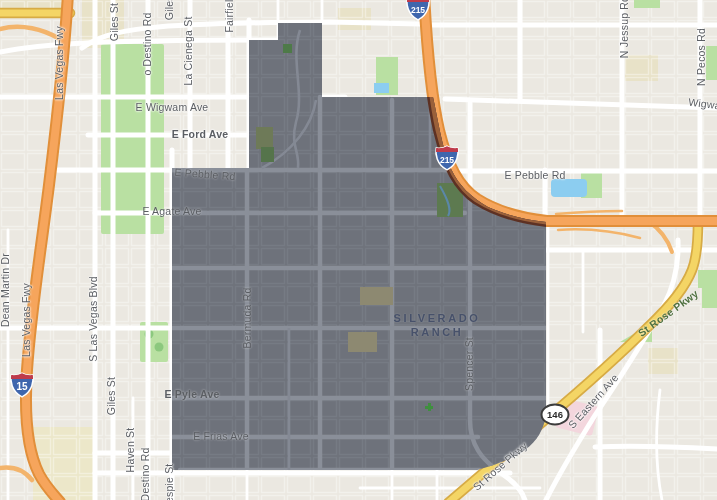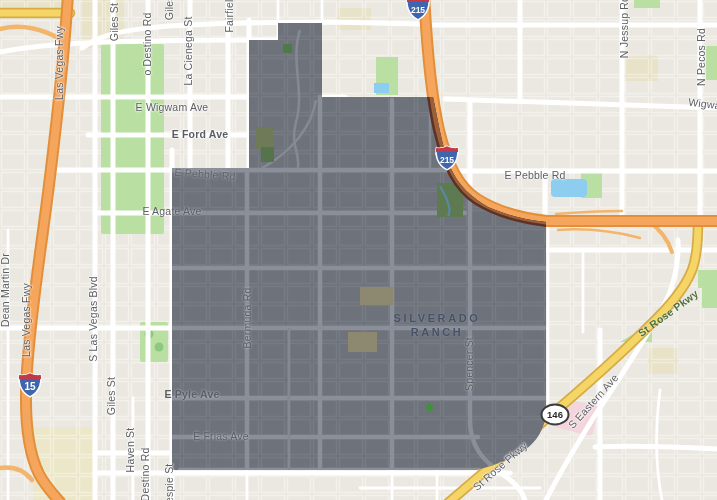--- a/index.html
+++ b/index.html
@@ -246,21 +246,21 @@
           <text x="14" y="17.5" text-anchor="middle" fill="#ffffff" font-size="8.5" font-weight="bold">215</text>
         </svg>
       </div>
       <div class="shield" style="left: 433px; top: 145px;">
         <svg width="28" height="26">
           <path d="M14 1.2 C11.2 2.8 7.4 3.5 3.2 3 2.6 6.6 2.9 10.4 4.2 13.9 6.1 18.9 9.6 22.6 14 24.8 18.4 22.6 21.9 18.9 23.8 13.9 25.1 10.4 25.4 6.6 24.8 3 20.6 3.5 16.8 2.8 14 1.2Z" fill="var(--shield-blue)" stroke="#ffffff" stroke-width="1.5"></path>
           <path d="M14 1.2 C11.2 2.8 7.4 3.5 3.2 3 3 4.3 2.95 5.6 3 6.9 L25 6.9 C25.05 5.6 25 4.3 24.8 3 20.6 3.5 16.8 2.8 14 1.2Z" fill="var(--shield-red)"></path>
           <text x="14" y="17.5" text-anchor="middle" fill="#ffffff" font-size="8.5" font-weight="bold">215</text>
         </svg>
       </div>
-      <div class="shield" style="left: 16px; top: 372px;">
+      <div class="shield" style="left: 8px; top: 372px;">
         <svg width="28" height="26">
           <path d="M14 1.2 C11.2 2.8 7.4 3.5 3.2 3 2.6 6.6 2.9 10.4 4.2 13.9 6.1 18.9 9.6 22.6 14 24.8 18.4 22.6 21.9 18.9 23.8 13.9 25.1 10.4 25.4 6.6 24.8 3 20.6 3.5 16.8 2.8 14 1.2Z" fill="var(--shield-blue)" stroke="#ffffff" stroke-width="1.5"></path>
           <path d="M14 1.2 C11.2 2.8 7.4 3.5 3.2 3 3 4.3 2.95 5.6 3 6.9 L25 6.9 C25.05 5.6 25 4.3 24.8 3 20.6 3.5 16.8 2.8 14 1.2Z" fill="var(--shield-red)"></path>
           <text x="14" y="17.5" text-anchor="middle" fill="#ffffff" font-size="10" font-weight="bold">15</text>
         </svg>
       </div>
       <div class="shield" style="left: 540px; top: 403px; text-decoration: underline;">
         <svg width="30" height="23">
           <ellipse cx="15" cy="11.5" rx="13.5" ry="10" fill="#ffffff" stroke="#3c3c3c" stroke-width="2"></ellipse>
           <text x="15" y="15" text-anchor="middle" fill="#2b2b2b" font-size="9.5" font-weight="bold">146</text>

